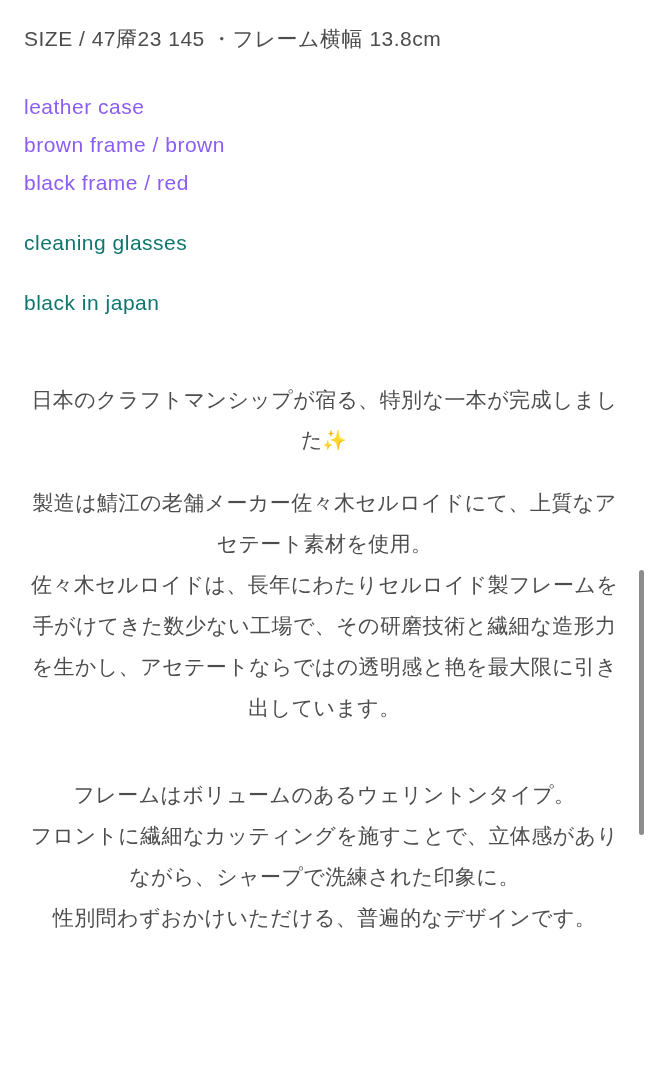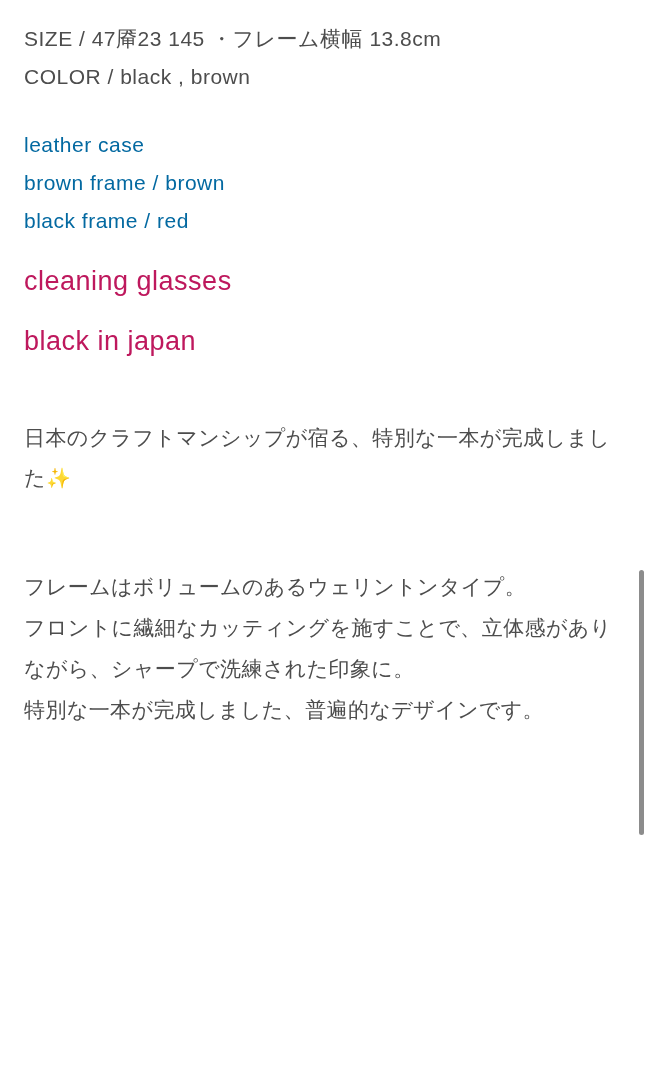--- a/index.html
+++ b/index.html
@@ -33,34 +33,35 @@
   }
   .gap-sm { height: 30px; }
   .gap-md { height: 22px; }
   .gap-lg { height: 46px; }
   .gap-xl { height: 58px; }
 
   .case-block {
     font-size: 21px;
     line-height: 38px;
     letter-spacing: 0.5px;
-    color: #0369a1;
+    color: #8b5cf6;
   }
   .single-line {
-    font-size: 27px;
+    font-size: 21px;
     line-height: 38px;
     letter-spacing: 0.5px;
-    color: #be185d;
+    color: #0f766e;
   }
   .jp-para {
     font-size: 21px;
     line-height: 40px;
     letter-spacing: 0.4px;
     color: #4d4d4d;
     white-space: pre-wrap;
+    text-align: center;
   }
   .jp-para.tight {
     line-height: 41px;
   }
   .scrollbar {
     position: absolute;
     right: 5px;
     top: 570px;
     width: 5px;
     height: 265px;
@@ -72,21 +73,20 @@
     font-size: 20px;
   }
 </style>
 </head>
 <body>
 
 <div class="page">
 
   <div class="spec-block">
     <div class="spec-line">SIZE / 47厣23 145 ・フレーム横幅 13.8cm</div>
-    <div class="spec-line">COLOR / black , brown</div>
   </div>
 
   <div class="gap-sm"></div>
 
   <div class="case-block">
     <div class="spec-line">leather case</div>
     <div class="spec-line">brown frame / brown</div>
     <div class="spec-line">black frame / red</div>
   </div>
 
@@ -97,21 +97,23 @@
   <div class="gap-md"></div>
 
   <div class="single-line">black in japan</div>
 
   <div class="gap-xl"></div>
 
   <div class="jp-para"><span>日本のクラフトマンシップが宿る、特別な一本が完成しました</span><span class="sparkle">✨</span></div>
 
   <div class="gap-md"></div>
 
+  <div class="jp-para tight">製造は鯖江の老舗メーカー佐々木セルロイドにて、上質なアセテート素材を使用。
+佐々木セルロイドは、長年にわたりセルロイド製フレームを手がけてきた数少ない工場で、その研磨技術と繊細な造形力を生かし、アセテートならではの透明感と艳を最大限に引き出しています。</div>
 
   <div class="gap-lg"></div>
 
   <div class="jp-para tight">フレームはボリュームのあるウェリントンタイプ。
 フロントに繊細なカッティングを施すことで、立体感がありながら、シャープで洗練された印象に。
-特別な一本が完成しました、普遍的なデザインです。</div>
+性別問わずおかけいただける、普遍的なデザインです。</div>
 
   <div class="scrollbar"></div>
 </div>
 
 </body></html>

